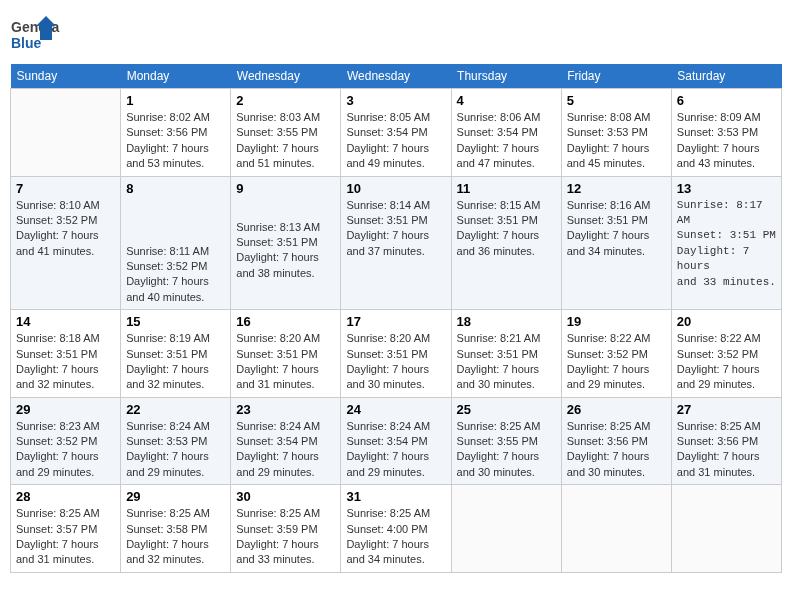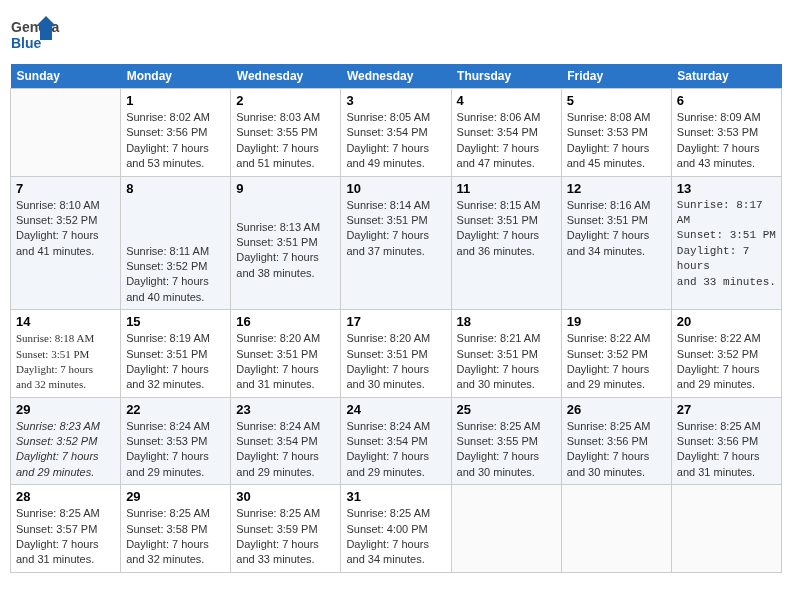--- a/index.html
+++ b/index.html
@@ -39,21 +39,21 @@
       width: 100%;
       border-collapse: collapse;
       font-size: 10.5px;
     }
     .calendar thead th {
       background: #2a75c7;
       color: #fff;
       text-align: left;
       padding: 5px 6px;
       font-size: 12px;
-      font-weight: bold;
+      font-weight: normal;
     }
     .calendar tbody td {
       border: 1px solid #ccc;
       vertical-align: top;
       padding: 4px 5px;
       width: 110px;
       min-height: 70px;
       height: 80px;
     }
     .day-number {
@@ -193,21 +193,21 @@
           <span class="day-number">13</span>
           <div class="day-info" style="white-space: pre-line; font-family: Liberation Mono, monospace;">Sunrise: 8:17 AM
 Sunset: 3:51 PM
 Daylight: 7 hours
 and 33 minutes.</div>
         </td>
       </tr>
       <tr class="row-white">
         <td>
           <span class="day-number">14</span>
-          <div class="day-info" style="white-space: pre-line; font-family: Liberation Serif, serif;">Sunrise: 8:18 AM
+          <div class="day-info" style="white-space: pre-line;">Sunrise: 8:18 AM
 Sunset: 3:51 PM
 Daylight: 7 hours
 and 32 minutes.</div>
         </td>
         <td>
           <span class="day-number">15</span>
           <div class="day-info" style="white-space: pre-line;">Sunrise: 8:19 AM
 Sunset: 3:51 PM
 Daylight: 7 hours
 and 32 minutes.</div>
@@ -244,21 +244,21 @@
           <span class="day-number">20</span>
           <div class="day-info" style="white-space: pre-line;">Sunrise: 8:22 AM
 Sunset: 3:52 PM
 Daylight: 7 hours
 and 29 minutes.</div>
         </td>
       </tr>
       <tr class="row-stripe">
         <td>
           <span class="day-number">29</span>
-          <div class="day-info" style="white-space: pre-line; font-style: italic;">Sunrise: 8:23 AM
+          <div class="day-info" style="white-space: pre-line;">Sunrise: 8:23 AM
 Sunset: 3:52 PM
 Daylight: 7 hours
 and 29 minutes.</div>
         </td>
         <td>
           <span class="day-number">22</span>
           <div class="day-info" style="white-space: pre-line;">Sunrise: 8:24 AM
 Sunset: 3:53 PM
 Daylight: 7 hours
 and 29 minutes.</div>

